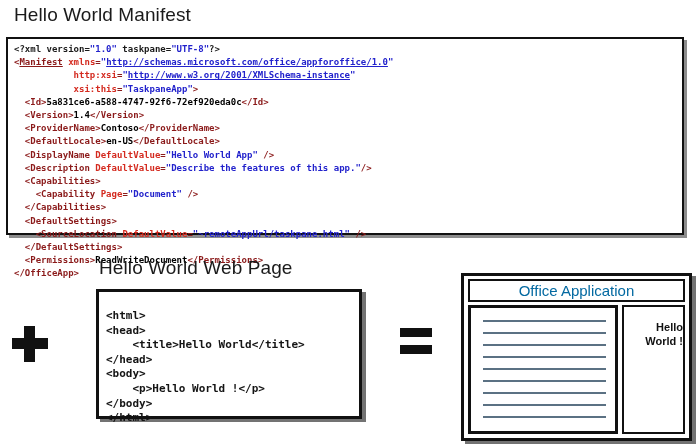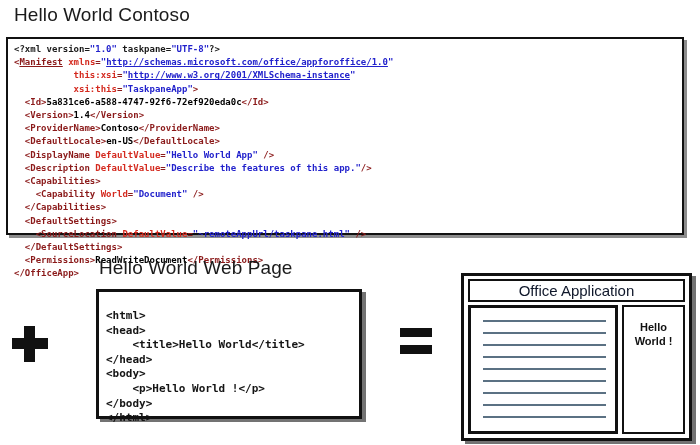--- a/index.html
+++ b/index.html
@@ -146,21 +146,21 @@
     box-sizing: border-box;
     display: flex;
     align-items: center;
     justify-content: center;
     background: #ffffff;
   }
   #office-title-text {
     font-family: "Liberation Sans", sans-serif;
     font-size: 15px;
     font-weight: 400;
-    color: #0f172a;
+    color: #0369a1;
     white-space: nowrap;
   }
   #office-body {
     position: absolute;
     left: 4px;
     top: 29px;
     right: 4px;
     bottom: 4px;
     display: flex;
     gap: 4px;
@@ -183,49 +183,49 @@
     background: #5b7183;
     flex: none;
   }
   #task-pane {
     position: relative;
     flex: 1;
     border: 2px solid #111111;
     background: #ffffff;
     box-sizing: border-box;
     padding-top: 13px;
-    text-align: center;
+    text-align: right;
   }
   #task-pane-text {
     font-family: "Liberation Sans", sans-serif;
     font-size: 11px;
     font-weight: bold;
     color: #111111;
     line-height: 14px;
     white-space: pre-line;
   }
 </style>
 </head>
 <body>
 
-<div class="section-title" id="manifest-title">Hello World Contoso</div>
+<div class="section-title" id="manifest-title">Hello World Manifest</div>
 
 <div id="manifest-panel">
   <div id="manifest-code"><span class="xml-decl">&lt;?xml version=</span><span class="xml-val">"1.0"</span><span class="xml-decl"> taskpane=</span><span class="xml-val">"UTF-8"</span><span class="xml-decl">?&gt;</span>
 <span class="xml-tag">&lt;</span><span class="xml-tagname-underline">Manifest</span><span class="xml-tag"> </span><span class="xml-attr">xmlns</span><span class="xml-tag">=</span><span class="xml-val">"</span><span class="xml-url">http://schemas.microsoft.com/office/appforoffice/1.0</span><span class="xml-val">"</span>
-<span class="xml-tag">           </span><span class="xml-attr">this:xsi</span><span class="xml-tag">=</span><span class="xml-val">"</span><span class="xml-url">http://www.w3.org/2001/XMLSchema-instance</span><span class="xml-val">"</span>
+<span class="xml-tag">           </span><span class="xml-attr">http:xsi</span><span class="xml-tag">=</span><span class="xml-val">"</span><span class="xml-url">http://www.w3.org/2001/XMLSchema-instance</span><span class="xml-val">"</span>
 <span class="xml-tag">           </span><span class="xml-attr">xsi:this</span><span class="xml-tag">=</span><span class="xml-val">"TaskpaneApp"</span><span class="xml-tag">&gt;</span>
 <span class="xml-tag">  &lt;Id&gt;</span><span class="xml-text">5a831ce6-a588-4747-92f6-72ef920eda0c</span><span class="xml-tag">&lt;/Id&gt;</span>
 <span class="xml-tag">  &lt;Version&gt;</span><span class="xml-text">1.4</span><span class="xml-tag">&lt;/Version&gt;</span>
 <span class="xml-tag">  &lt;ProviderName&gt;</span><span class="xml-text">Contoso</span><span class="xml-tag">&lt;/ProviderName&gt;</span>
 <span class="xml-tag">  &lt;DefaultLocale&gt;</span><span class="xml-text">en-US</span><span class="xml-tag">&lt;/DefaultLocale&gt;</span>
 <span class="xml-tag">  &lt;DisplayName </span><span class="xml-attr">DefaultValue</span><span class="xml-tag">=</span><span class="xml-val">"Hello World App"</span><span class="xml-tag"> /&gt;</span>
 <span class="xml-tag">  &lt;Description </span><span class="xml-attr">DefaultValue</span><span class="xml-tag">=</span><span class="xml-val">"Describe the features of this app."</span><span class="xml-tag">/&gt;</span>
 <span class="xml-tag">  &lt;Capabilities&gt;</span>
-<span class="xml-tag">    &lt;Capability </span><span class="xml-attr">World</span><span class="xml-tag">=</span><span class="xml-val">"Document"</span><span class="xml-tag"> /&gt;</span>
+<span class="xml-tag">    &lt;Capability </span><span class="xml-attr">Page</span><span class="xml-tag">=</span><span class="xml-val">"Document"</span><span class="xml-tag"> /&gt;</span>
 <span class="xml-tag">  &lt;/Capabilities&gt;</span>
 <span class="xml-tag">  &lt;DefaultSettings&gt;</span>
 <span class="xml-tag">    &lt;SourceLocation </span><span class="xml-attr">DefaultValue</span><span class="xml-tag">=</span><span class="xml-val">"~remoteAppUrl/taskpane.html"</span><span class="xml-tag"> /&gt;</span>
 <span class="xml-tag">  &lt;/DefaultSettings&gt;</span>
 <span class="xml-tag">  &lt;Permissions&gt;</span><span class="xml-text">ReadWriteDocument</span><span class="xml-tag">&lt;/Permissions&gt;</span>
 <span class="xml-tag">&lt;/OfficeApp&gt;</span></div>
 </div>
 
 <div id="plus-operator">
   <div class="bar-h"></div>

